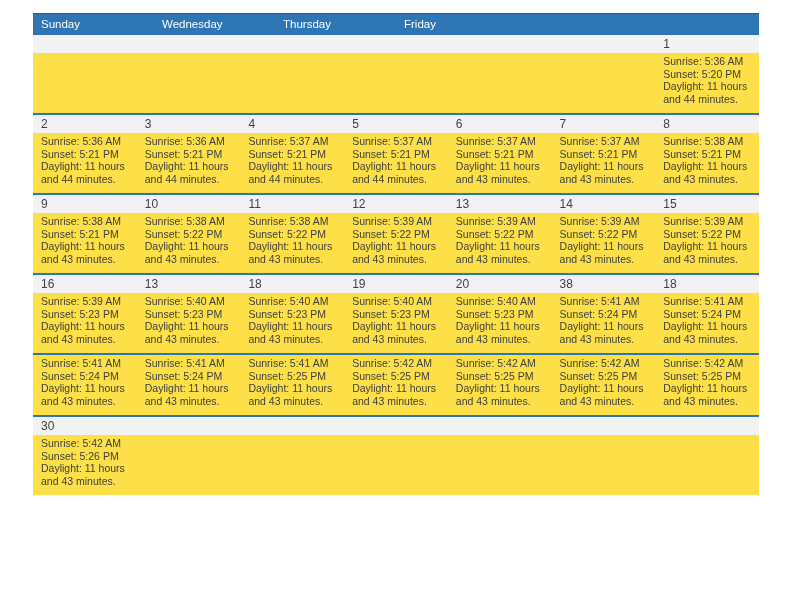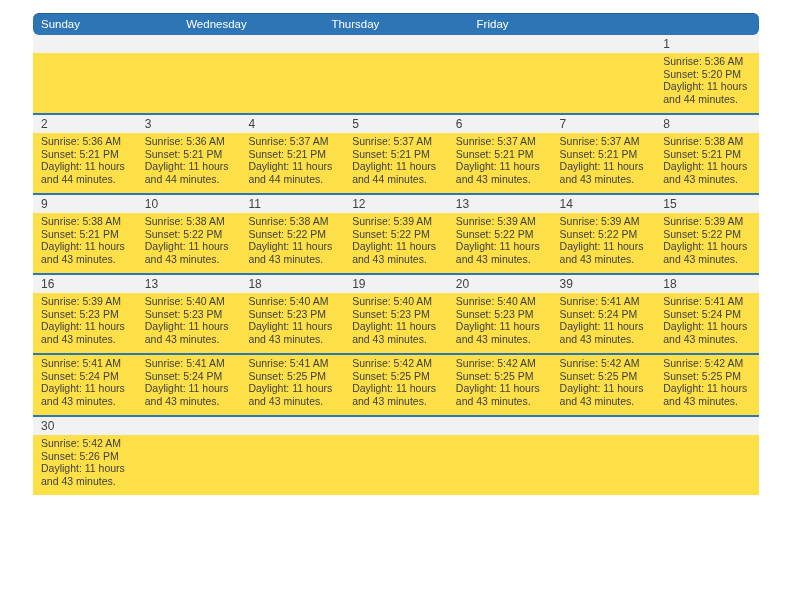--- a/index.html
+++ b/index.html
@@ -29,22 +29,22 @@
     text-align:right;font-size:23px;font-weight:500;color:#2199d6;
     letter-spacing:-0.8px;margin-top:-7px;padding-right:5px;
   }
   .titles{text-align:right;}
   .month-title{font-size:28px;color:#1a1a1a;line-height:32px;}
   .location{font-size:13.5px;color:#1a1a1a;font-weight:500;margin-top:8px;}
 
   
   .calendar{margin:13px 33px 0 33px;}
   .weekday-row{
-    display:grid;grid-template-columns:repeat(5,1fr);
-    background:#2e75b5;border-top:1px solid #215e96;border-radius:6px;
+    display:grid;grid-template-columns:repeat(6,1fr);
+    background:#2e75b5;border-top:1px solid #215e96;
   }
   .weekday-cell{
     color:#ffffff;font-size:11.5px;padding:4px 0 5px 8px;
     white-space:nowrap;overflow:hidden;
   }
   .week{border-top:2px solid #2e75b5;}
   .week:first-child{border-top:none;}
   .nums{
     display:grid;grid-template-columns:repeat(7,1fr);
     background:#f2f2f2;
@@ -208,21 +208,21 @@
             </div>
           </div>
         </section>
         <section class="week">
           <div class="nums">
             <div class="num-cell">16</div>
             <div class="num-cell">13</div>
             <div class="num-cell">18</div>
             <div class="num-cell">19</div>
             <div class="num-cell">20</div>
-            <div class="num-cell">39</div>
+            <div class="num-cell">38</div>
             <div class="num-cell">18</div>
           </div>
           <div class="dets">
             <div class="det-cell">
               <div class="det-line">Sunrise: 5:39 AM</div>
               <div class="det-line">Sunset: 5:23 PM</div>
               <div class="det-line">Daylight: 11 hours</div>
               <div class="det-line">and 43 minutes.</div>
             </div>
             <div class="det-cell">

